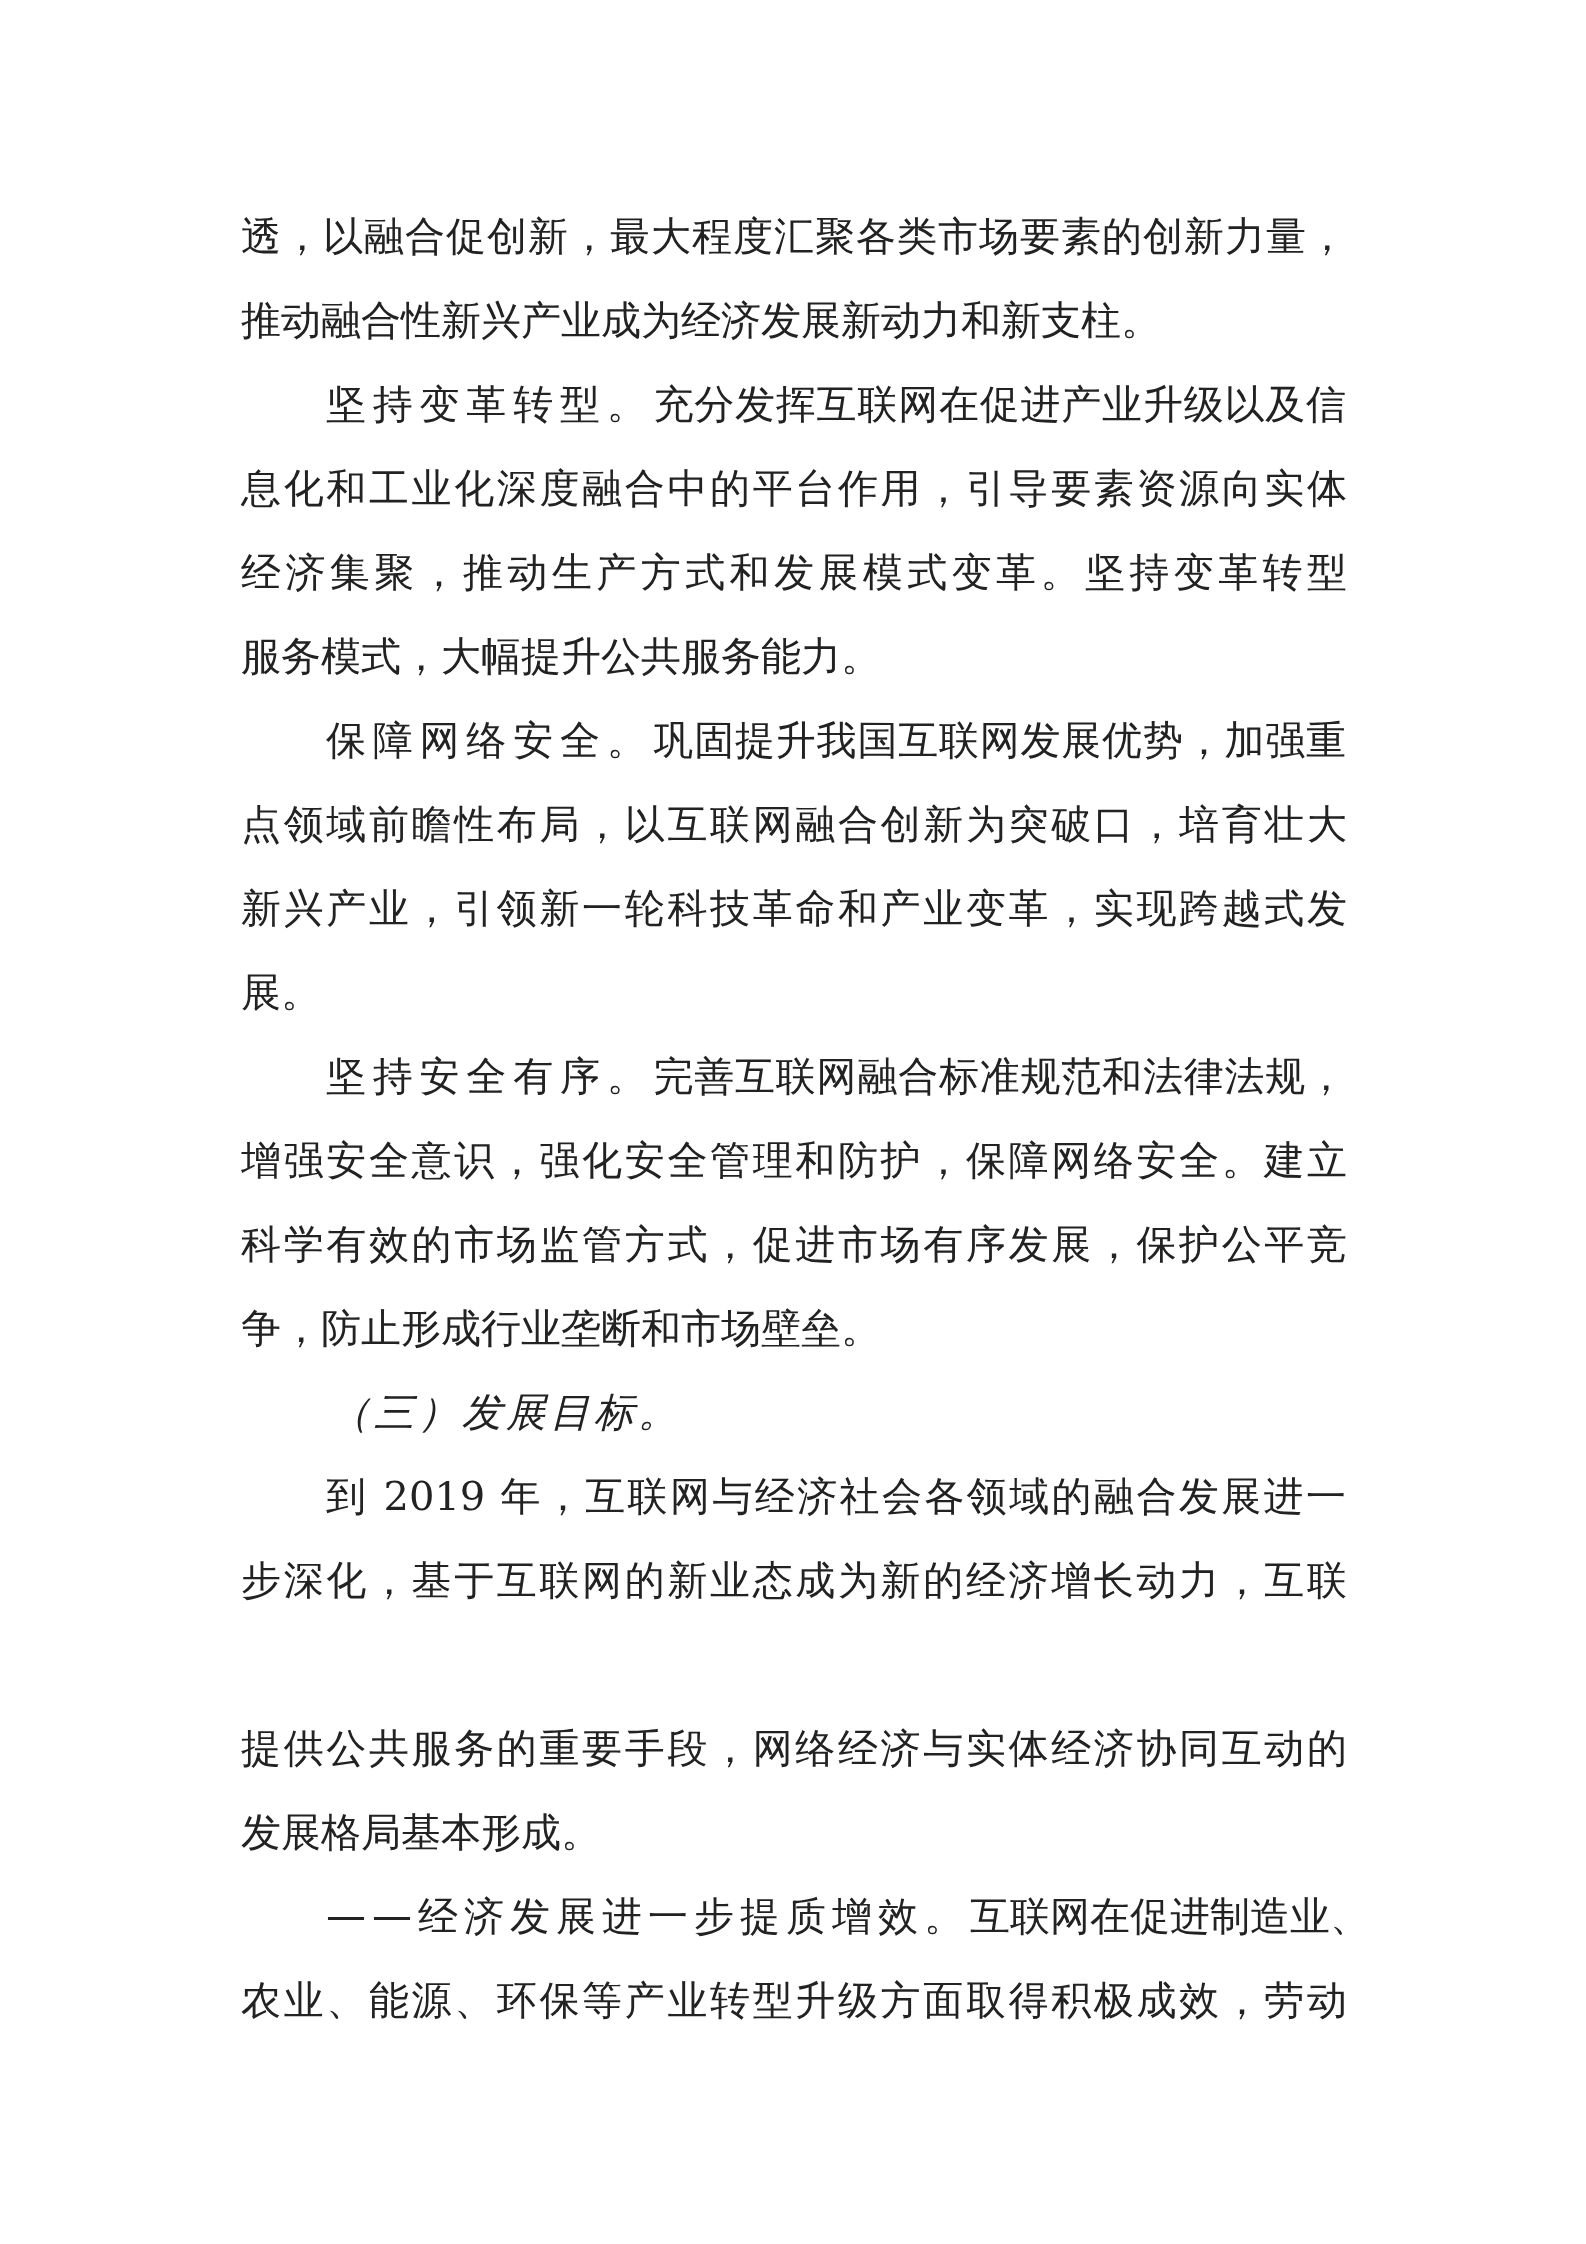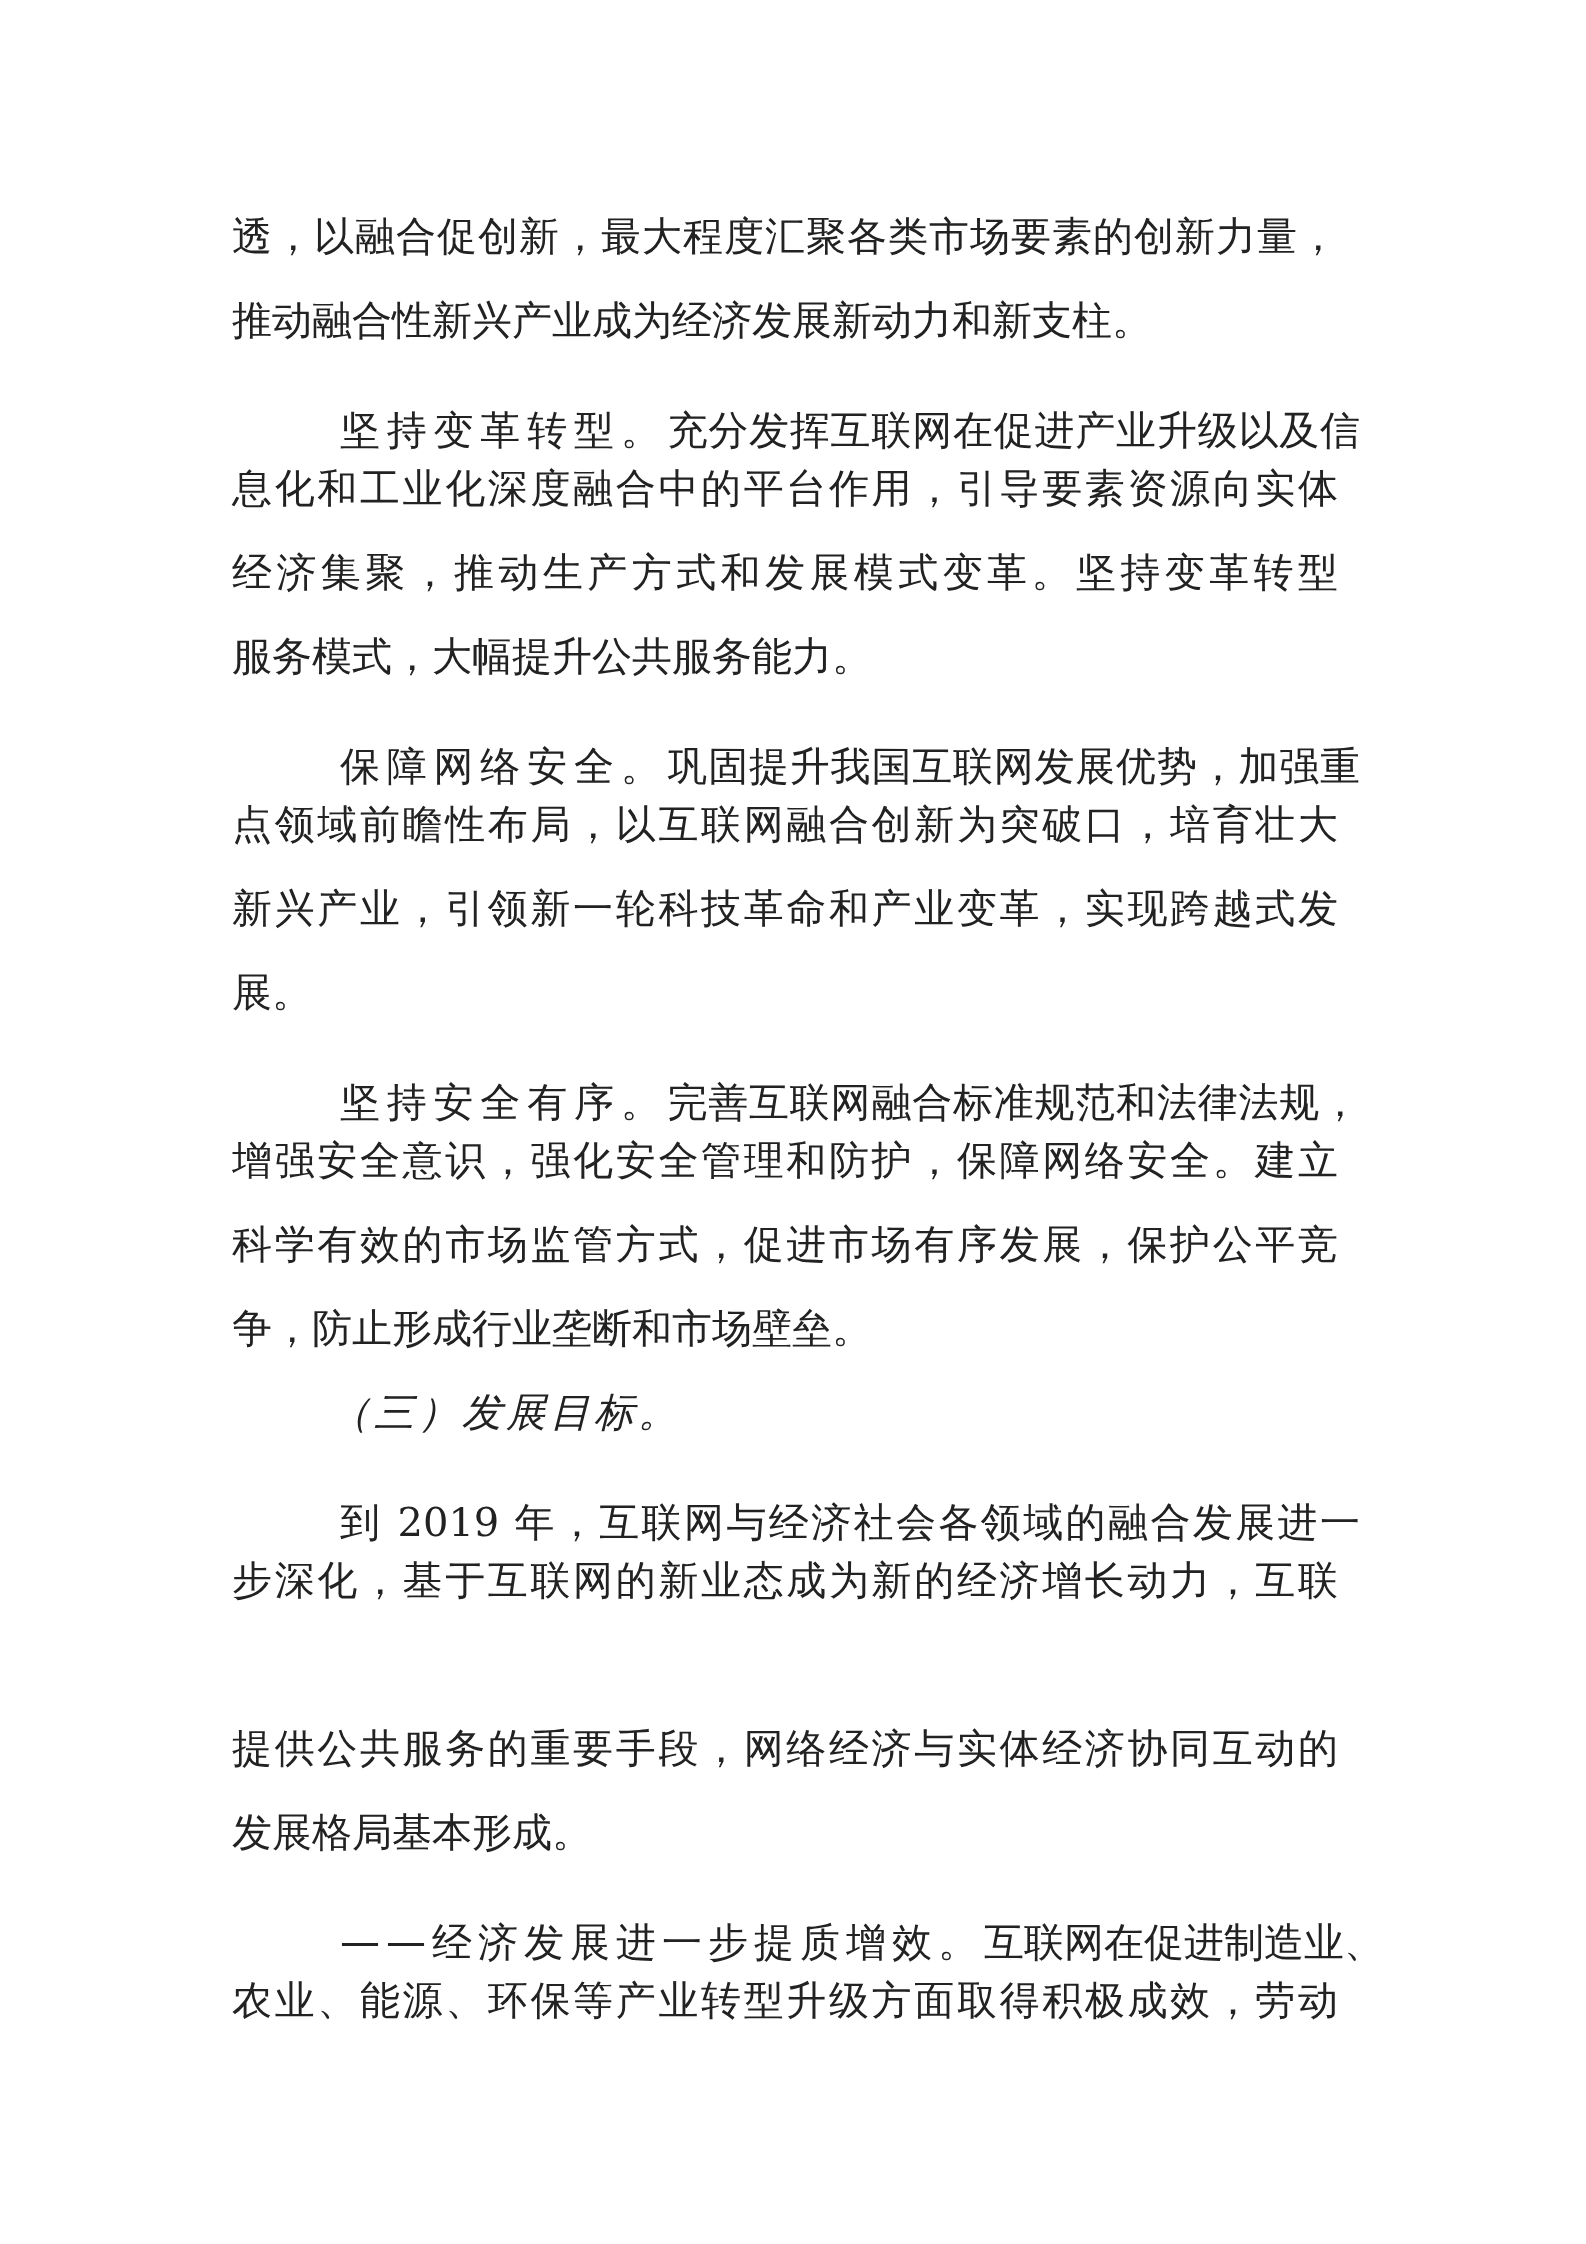--- a/index.html
+++ b/index.html
@@ -1,32 +1,32 @@
 <!DOCTYPE html>
 <html><head>
 <meta charset="utf-8">
 <style>
   html, body { margin: 0; padding: 0; background: #ffffff; }
   body { width: 1586px; height: 2244px; position: relative; overflow: hidden; }
   .page { position: absolute; left: 0; top: 0; width: 1586px; height: 2244px; background: #ffffff; }
   .line {
     position: absolute;
-    left: 232px;
+    left: 241px;
     width: 1106px;
     height: 60px;
     font-family: "DejaVu Serif", "Liberation Serif", serif;
     font-size: 40px;
     line-height: 60px;
     color: #222222;
     white-space: nowrap;
     text-align: justify;
     text-align-last: justify;
   }
   .line.last { text-align-last: left; }
-  .line.indent { left: 340px; width: 1020px; margin-top: 26px; }
+  .line.indent { left: 326px; width: 1020px; }
   .line.head { left: 330px; width: auto; text-align-last: left; letter-spacing: 4px; font-style: italic; }
   .em { font-family: "DejaVu Sans", "Liberation Sans", sans-serif; letter-spacing: 6px; }
 </style>
 </head>
 <body>
 
 <div class="page">
 
   <div class="line" style="top:206px">透，以融合促创新，最大程度汇聚各类市场要素的创新力量，</div>
   <div class="line last" style="top:290px">推动融合性新兴产业成为经济发展新动力和新支柱。</div>

